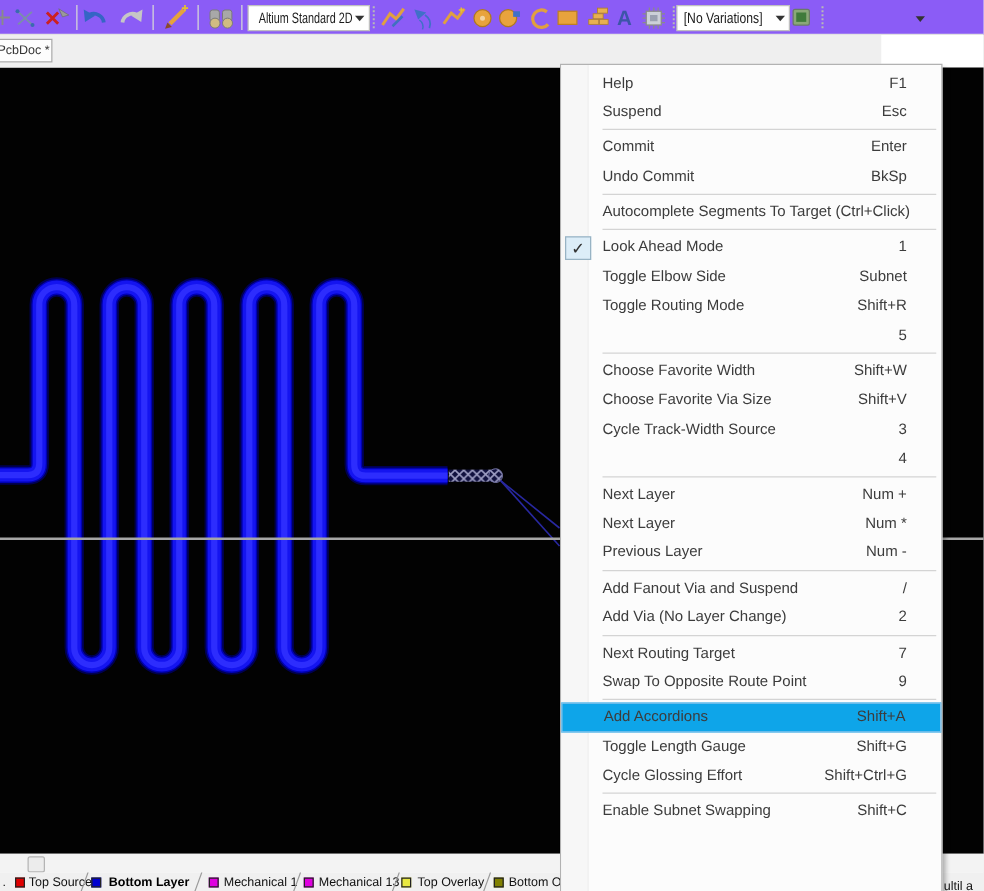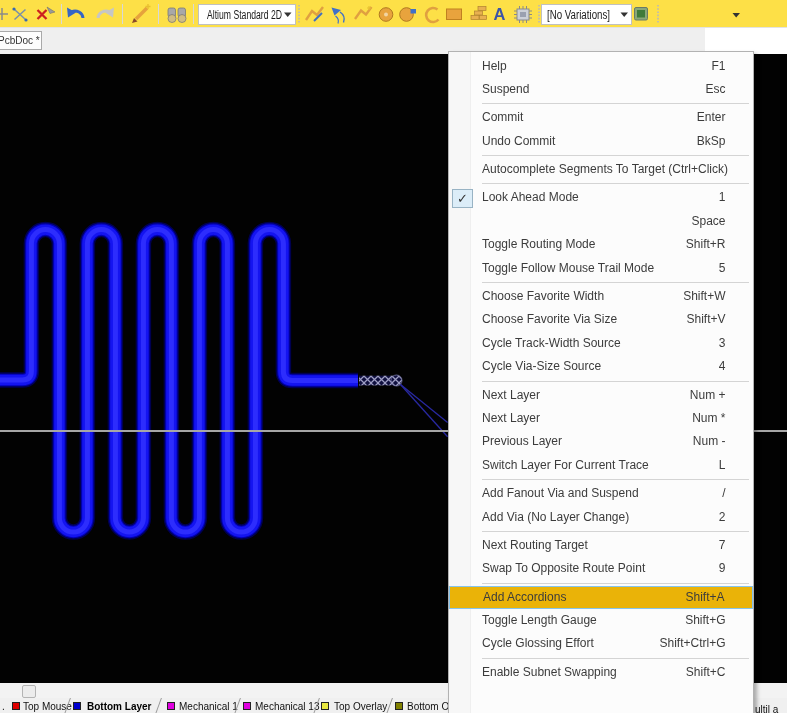--- a/index.html
+++ b/index.html
@@ -1,19 +1,19 @@
 <!DOCTYPE html>
 <html><head>
 <meta charset="utf-8">
 <style>
   * { margin:0; padding:0; box-sizing:border-box; }
   html,body { width:787px; height:713px; overflow:hidden; background:#fff;
     font-family:"Liberation Sans", sans-serif; position:relative; }
   .abs { position:absolute; }
-  #toolbar { left:0; top:0; width:787px; height:28px; background:#fde047;
+  #toolbar { left:0; top:0; width:787px; height:28px; background:#8b5cf6;
     border-bottom:1px solid #e3e3e3; z-index:2; }
   #tabbar { left:0; top:28px; width:705px; height:26px; background:#efefef; z-index:2;padding-left:24px; }
   #doctab { position:absolute; left:-12px; top:3px; width:54px; height:19px;
     background:#fdfdfd; border:1px solid #a9a9a9; color:#333; white-space:nowrap;
     font-size:10px; line-height:17px; padding-left:9px; overflow:hidden; }
   #canvas { left:0; top:54px; width:787px; height:629px; background:#020202; z-index:1; }
   #grayline { left:0; top:429.5px; width:787px; height:2px; background:#a6a6a6; z-index:3; }
   #hscroll { left:0; top:682.5px; width:787px; height:15px; background:#f3f3f3; z-index:2; }
   #hthumb { position:absolute; left:22px; top:2px; width:14px; height:13px;
     background:#ececec; border:1px solid #b4b4b4; border-radius:2px; }
@@ -29,21 +29,21 @@
     padding-top:2.5px; }
   #menu .gut { position:absolute; left:0; top:0; bottom:0; width:22px;
     background:#f7f7f7; border-right:1px solid #efefef; }
   .mi { position:relative; height:23.4px; line-height:23.4px; font-size:12px;
     color:#3c3c3c; }
   .mi .lab { position:absolute; left:33.5px; top:0; }
   .mi .sc { position:absolute; right:27px; top:0; }
   .msep { height:5px; position:relative; }
   .msep div { position:absolute; left:33px; right:4px; top:2px; height:1px;
     background:#d4d4d4; }
-  .hl { background:#eab308; border:1px solid #86c4ec; }
+  .hl { background:#0ea5e9; border:1px solid #86c4ec; }
   .hl .lab { left:33.5px; top:-1px; } .hl .sc { top:-1px;margin-left:12px; }
   .chk { position:absolute; left:3.5px; top:2.5px; width:21px; height:19px;
     background:#dcedf8; border:1px solid #98b3c4; color:#333; font-size:13px;
     line-height:17px; text-align:center; }
 </style>
 </head>
 <body>
 <div id="toolbar" class="abs">
 <svg width="787" height="28" viewBox="0 0 787 28">
 
@@ -157,21 +157,21 @@
 </g>
 </svg>
 </div>
 <div id="grayline" class="abs"></div>
 <div id="hscroll" class="abs">
     <div id="hthumb"></div>
   </div>
 <div id="layertabs" class="abs">
   <div class="tabtx" style="left:2px">.</div>
   <div class="sw" style="left:11.7px;background:#e00000"></div>
-  <div class="tabtx" style="left:23px">Top Mouse</div>
+  <div class="tabtx" style="left:23px">Top Source</div>
   <div class="tsep" style="left:67px"></div>
   <div class="sw" style="left:73px;background:#0000d0"></div>
   <div class="tabtx" style="left:87px;font-weight:bold;color:#000">Bottom Layer</div>
   <div class="tsep" style="left:158px"></div>
   <div class="sw" style="left:167px;background:#e000e0"></div>
   <div class="tabtx" style="left:179px">Mechanical 1</div>
   <div class="tsep" style="left:237px"></div>
   <div class="sw" style="left:243px;background:#e000e0"></div>
   <div class="tabtx" style="left:255px">Mechanical 13</div>
   <div class="tsep" style="left:316px"></div>
@@ -211,67 +211,62 @@
     </div>
   <div class="msep">
       <div></div>
     </div>
   <div class="mi">
       <span class="chk">✓</span>
       <span class="lab">Look Ahead Mode</span>
       <span class="sc">1</span>
     </div>
   <div class="mi">
-      <span class="sc">Space</span>
+      <span class="lab">Toggle Elbow Side</span>
+      <span class="sc">Subnet</span>
     </div>
   <div class="mi">
       <span class="lab">Toggle Routing Mode</span>
       <span class="sc">Shift+R</span>
     </div>
   <div class="mi">
-      <span class="lab">Toggle Follow Mouse Trail Mode</span>
       <span class="sc">5</span>
     </div>
   <div class="msep">
       <div></div>
     </div>
   <div class="mi">
       <span class="lab">Choose Favorite Width</span>
       <span class="sc">Shift+W</span>
     </div>
   <div class="mi">
       <span class="lab">Choose Favorite Via Size</span>
       <span class="sc">Shift+V</span>
     </div>
   <div class="mi">
       <span class="lab">Cycle Track-Width Source</span>
       <span class="sc">3</span>
     </div>
   <div class="mi">
-      <span class="lab">Cycle Via-Size Source</span>
       <span class="sc">4</span>
     </div>
   <div class="msep">
       <div></div>
     </div>
   <div class="mi">
       <span class="lab">Next Layer</span>
       <span class="sc">Num +</span>
     </div>
   <div class="mi">
       <span class="lab">Next Layer</span>
       <span class="sc">Num *</span>
     </div>
   <div class="mi">
       <span class="lab">Previous Layer</span>
       <span class="sc">Num -</span>
-    </div>
-  <div class="mi">
-      <span class="lab">Switch Layer For Current Trace</span>
-      <span class="sc">L</span>
     </div>
   <div class="msep">
       <div></div>
     </div>
   <div class="mi">
       <span class="lab">Add Fanout Via and Suspend</span>
       <span class="sc">/</span>
     </div>
   <div class="mi">
       <span class="lab">Add Via (No Layer Change)</span>

